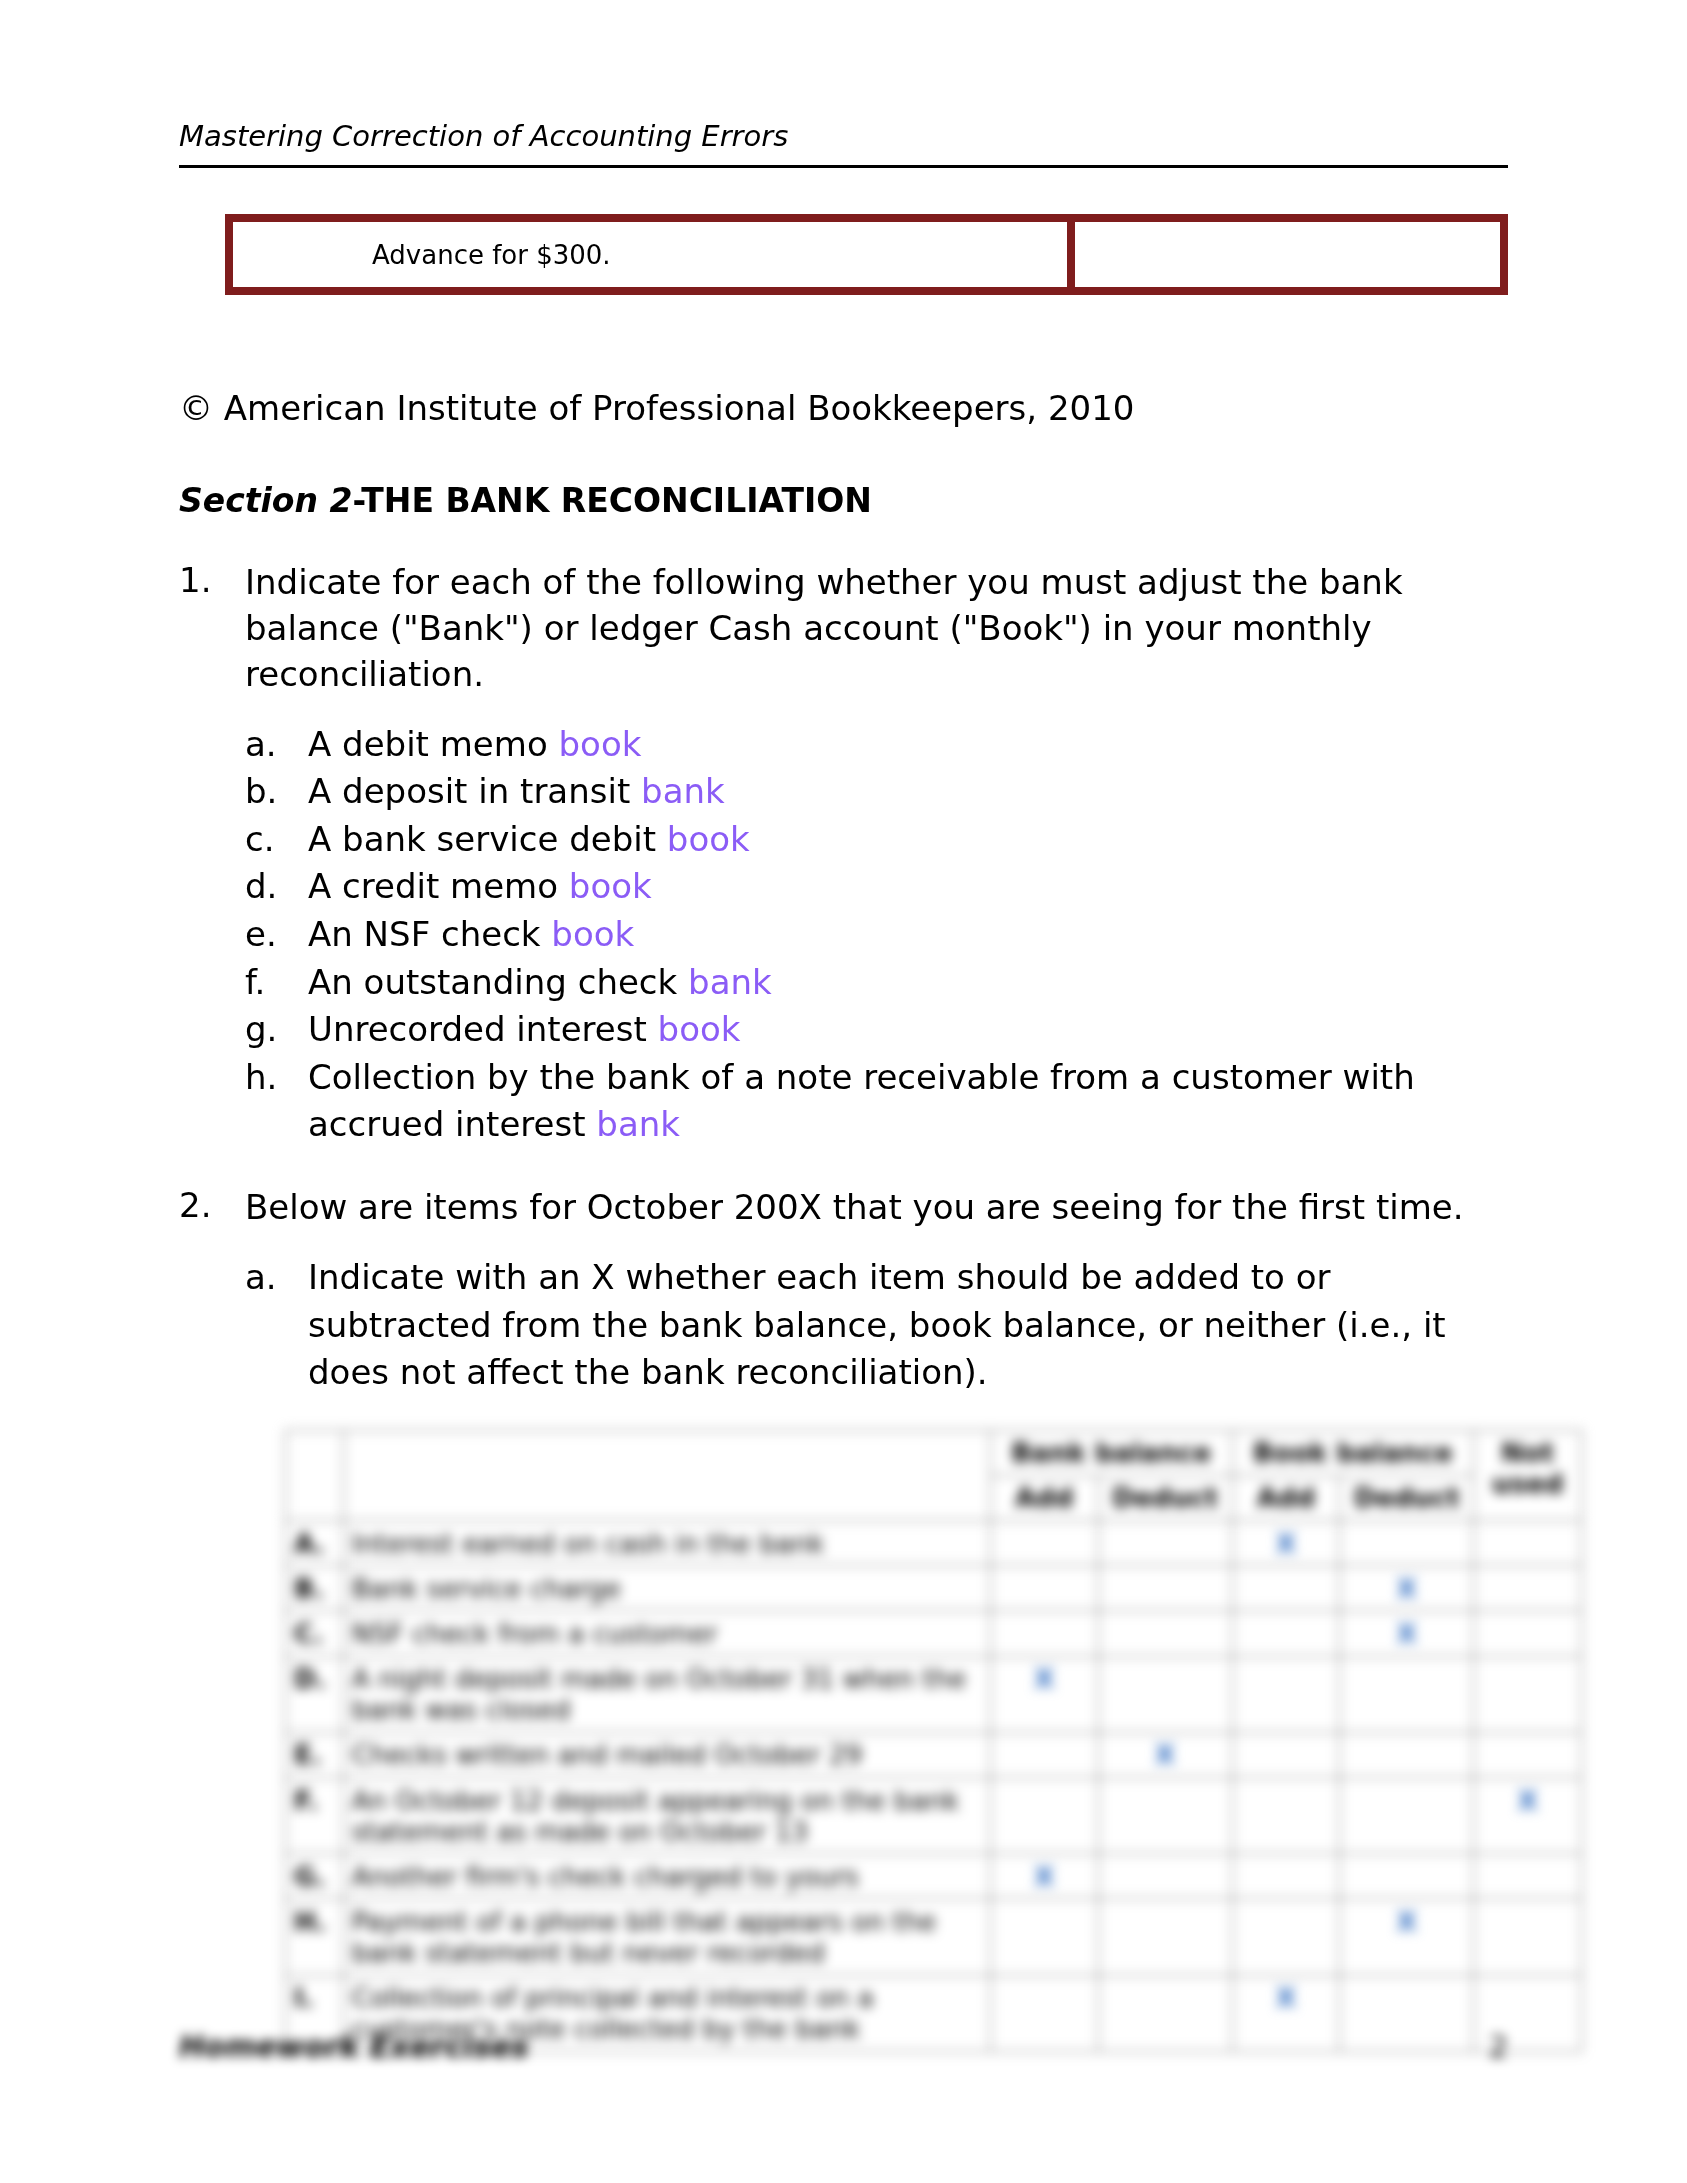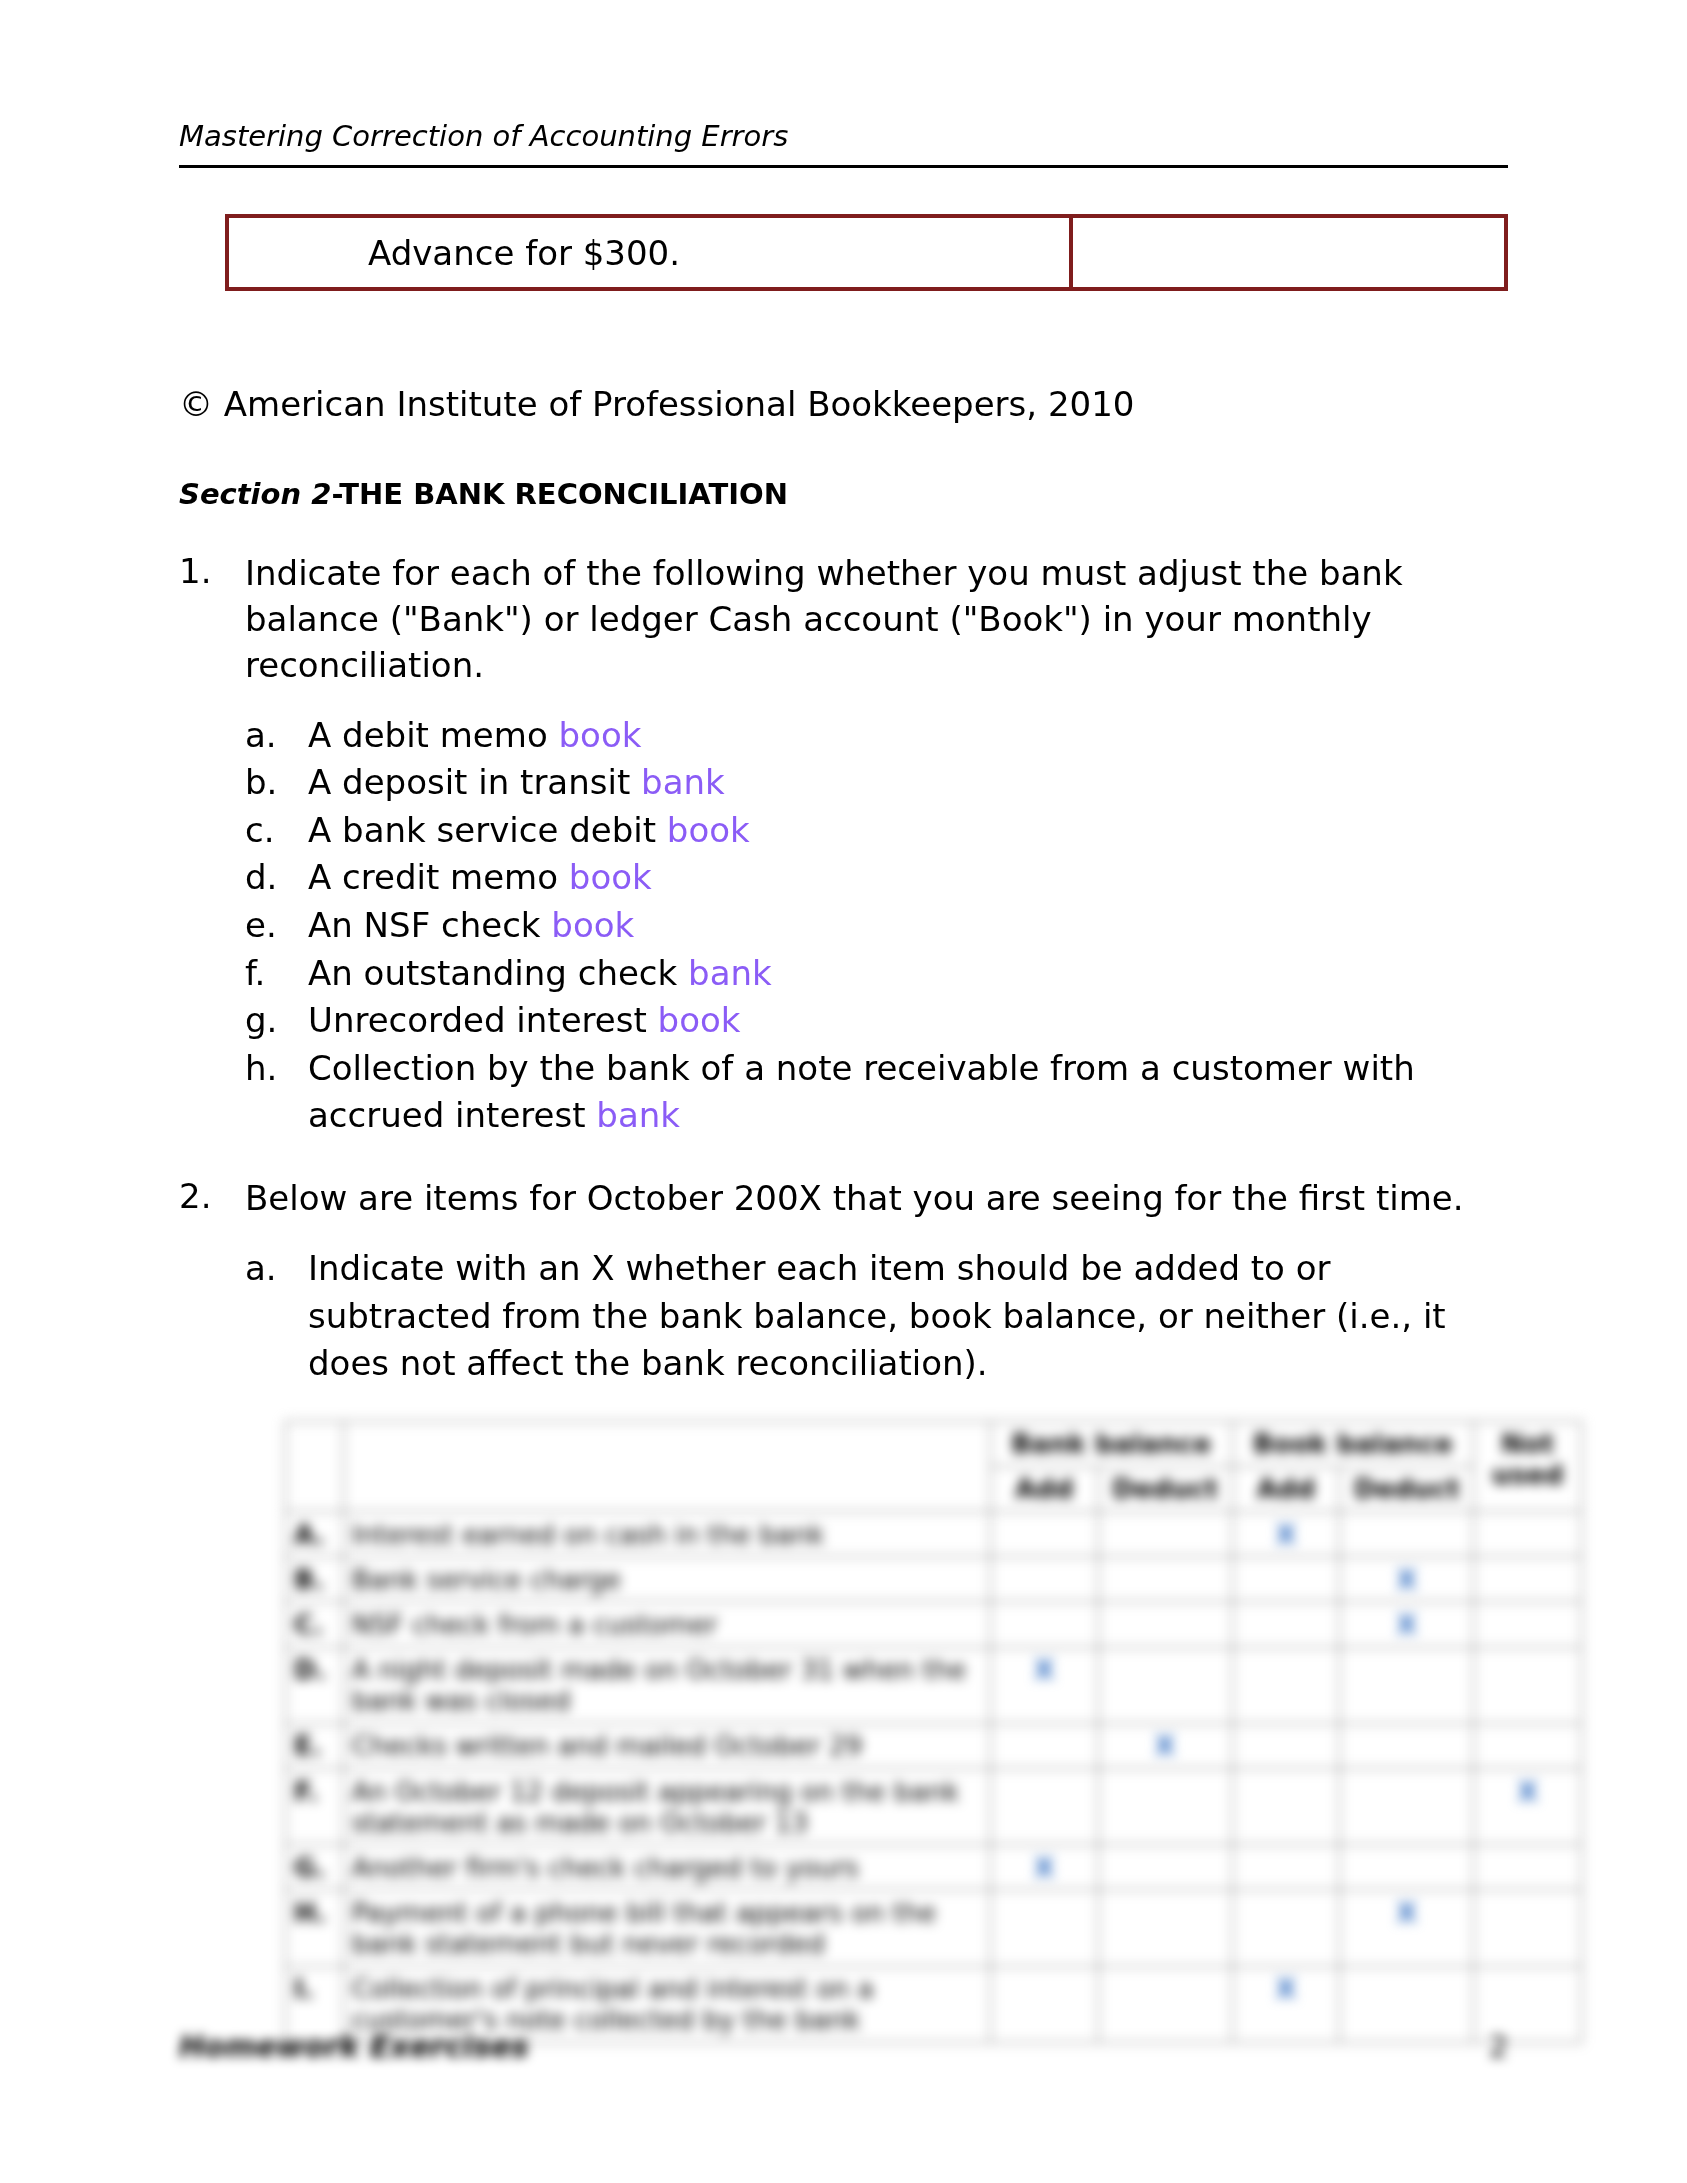--- a/index.html
+++ b/index.html
@@ -21,39 +21,39 @@
     margin-bottom: 46px;
   }
 
   .advance-table {
     margin-left: 46px;
     border: 2px solid #000;
     border-collapse: collapse;
     width: 1283px;
   }
   .advance-table td {
-    border: 4px solid #7f1d1d;
+    border: 8px solid #7f1d1d;
     height: 73px;
     vertical-align: middle;
-    font-size: 34px;
+    font-size: 26px;
   }
   .advance-table td.left {
     width: 847px;
     padding-left: 139px;
   }
   .advance-table td.right { width: 437px; }
 
   .copyright {
     margin-top: 93px;
     font-size: 34px;
   }
 
   .section-title {
     margin-top: 53px;
-    font-size: 29px;
+    font-size: 33px;
     font-weight: bold;
   }
   .section-title .lead { font-style: italic; }
 
   ol.main-list {
     margin-top: 40px;
     list-style: none;
     font-size: 34px;
   }
   ol.main-list > li {

